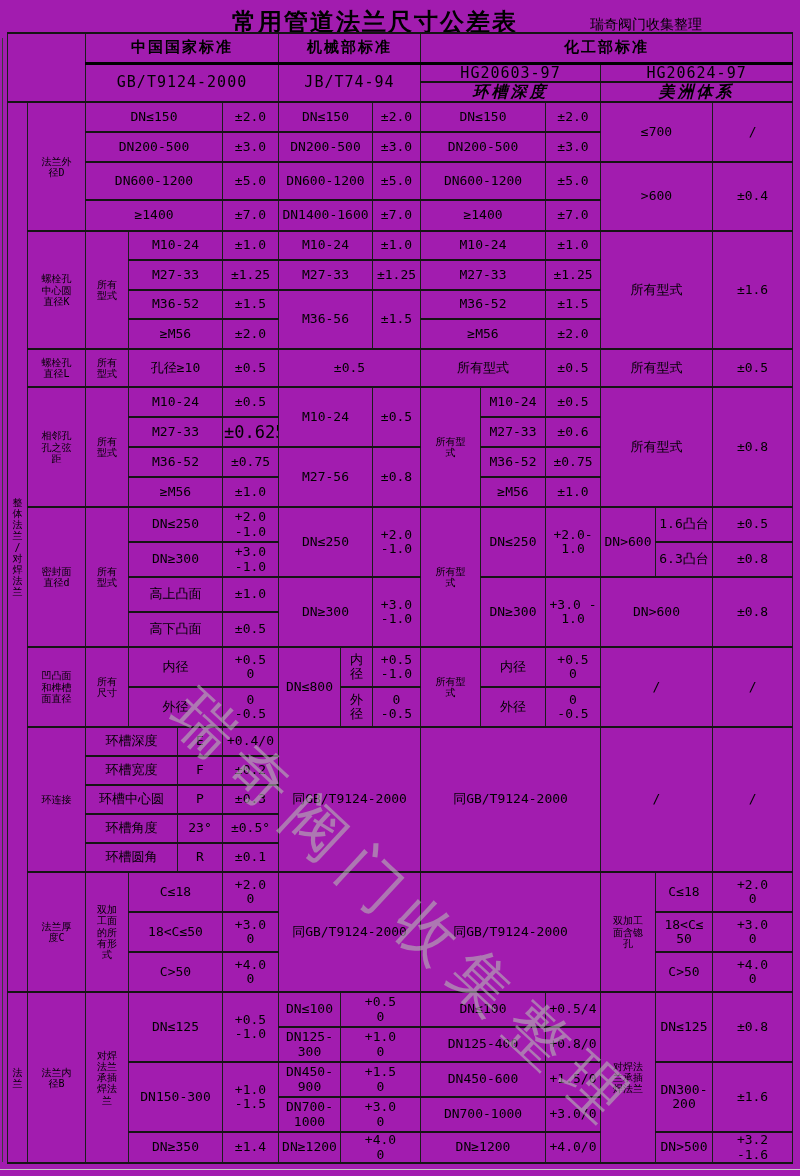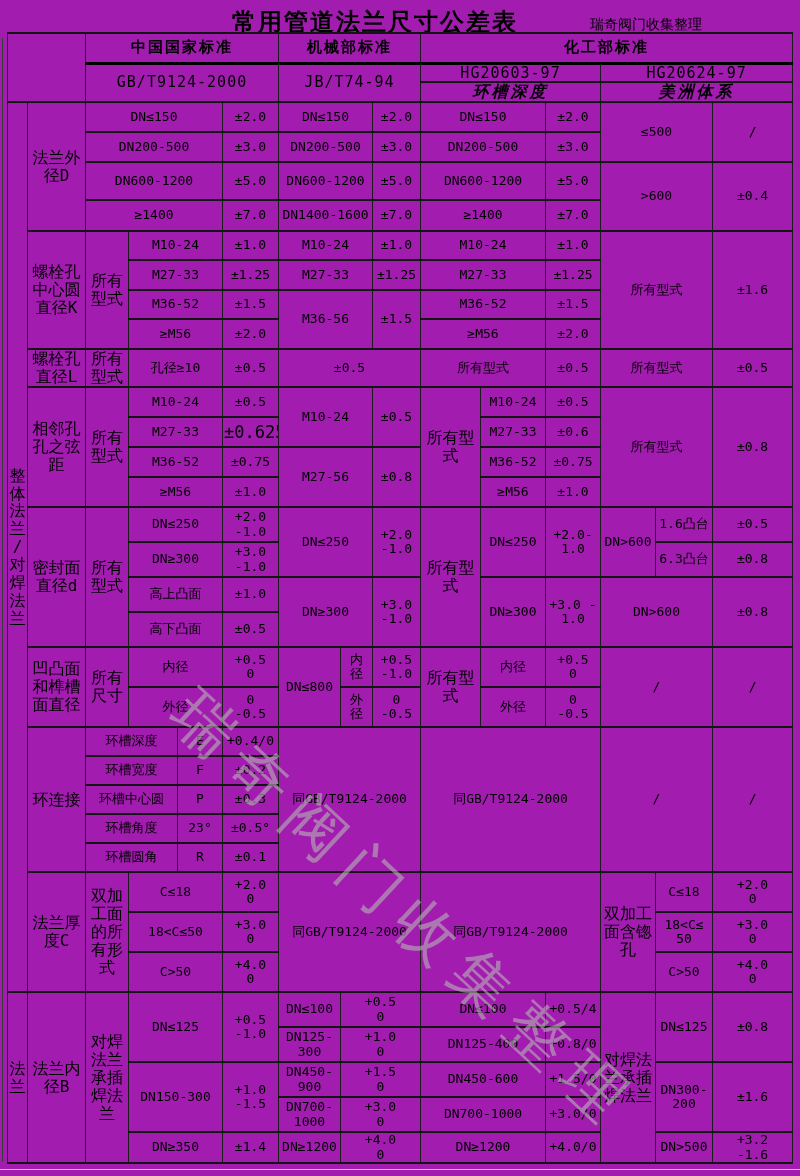--- a/index.html
+++ b/index.html
@@ -17,21 +17,21 @@
         table-layout:fixed;width:785px;background:transparent;}
   td{border-left:1px solid #1c1c1c;border-right:1px solid #1c1c1c;
      border-top:2px solid #141414;border-bottom:2px solid #141414;
      text-align:center;vertical-align:middle;padding:0 1px;
      font-size:13px;line-height:1.12;white-space:pre-line;overflow:hidden;}
   tr.hdr2 td{border-top:3px solid #000;}
   td.hname{font-weight:bold;font-size:15px;letter-spacing:2px;}
   td.hstd{font-size:15px;letter-spacing:1px;}
   td.hsys{font-weight:bold;font-style:italic;font-size:16px;letter-spacing:3px;
           font-family:"DejaVu Serif",serif;}
-  td.lab{font-size:16px;letter-spacing:0px;}
+  td.lab{font-size:10px;letter-spacing:0px;}
   td.small{font-size:17px;}
 </style>
 </head>
 <body>
 
 <div class="page">
   <div class="page-title">常用管道法兰尺寸公差表</div>
   <div class="credit">瑞奇阀门收集整理</div>
   <div class="watermark">瑞奇阀门收集整理</div>
   <div class="outer-left"></div>
@@ -85,21 +85,21 @@
 法
 兰</td>
       <td rowspan="4" class="lab">法兰外
 径D</td>
       <td colspan="3">DN≤150</td>
       <td>±2.0</td>
       <td colspan="2">DN≤150</td>
       <td>±2.0</td>
       <td colspan="2">DN≤150</td>
       <td>±2.0</td>
-      <td colspan="2" rowspan="2">≤500</td>
+      <td colspan="2" rowspan="2">≤700</td>
       <td rowspan="2">/</td>
     </tr>
     <tr style="height:30px">
       <td colspan="3">DN200-500</td>
       <td>±3.0</td>
       <td colspan="2">DN200-500</td>
       <td>±3.0</td>
       <td colspan="2">DN200-500</td>
       <td>±3.0</td>
     </tr>

